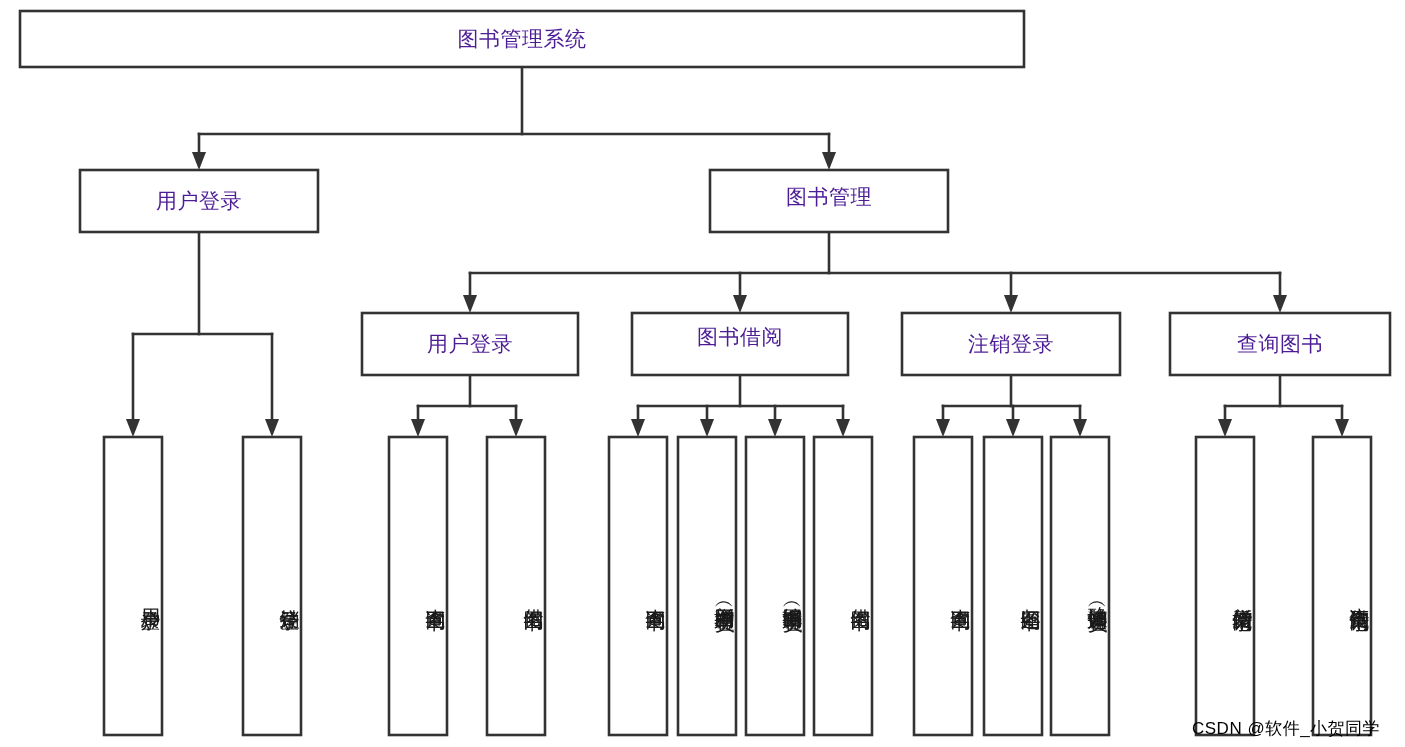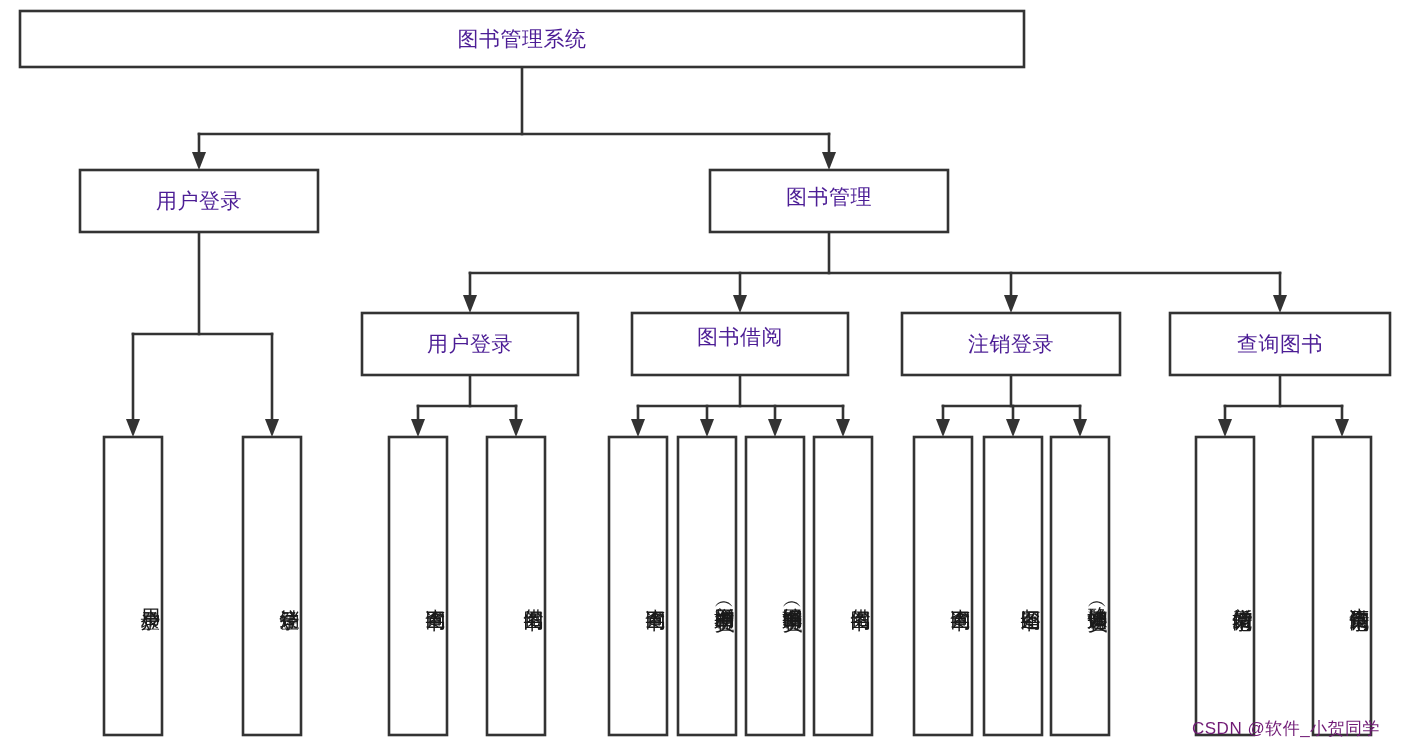--- a/index.html
+++ b/index.html
@@ -62,21 +62,21 @@
     font-size: 20px;
     line-height: 1.18;
     letter-spacing: 1px;
     writing-mode: vertical-rl;
     text-orientation: upright;
     pointer-events: none;
     overflow: hidden;
   }
   .watermark {
     position: absolute;
-    color: #701a75;
+    color: #000000;
     font-size: 17px;
     letter-spacing: 0.5px;
     white-space: nowrap;
     pointer-events: none;
   }
 </style>
 </head>
 <body>
 
 <div id="diagram-root">

